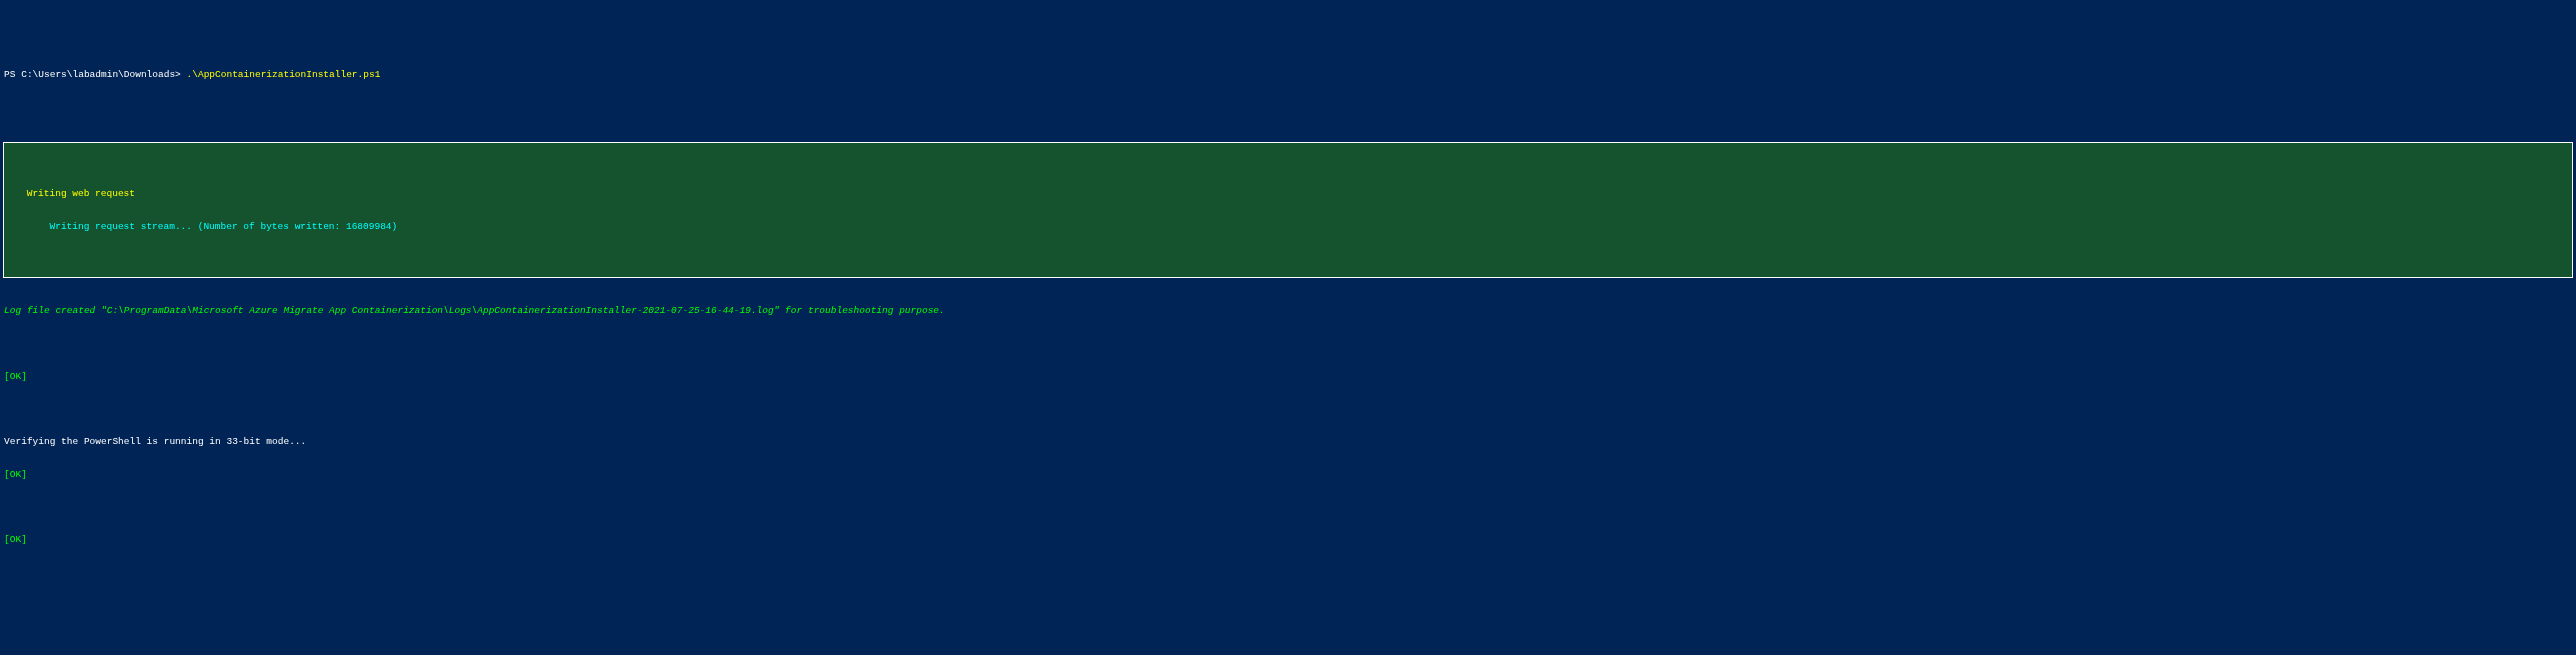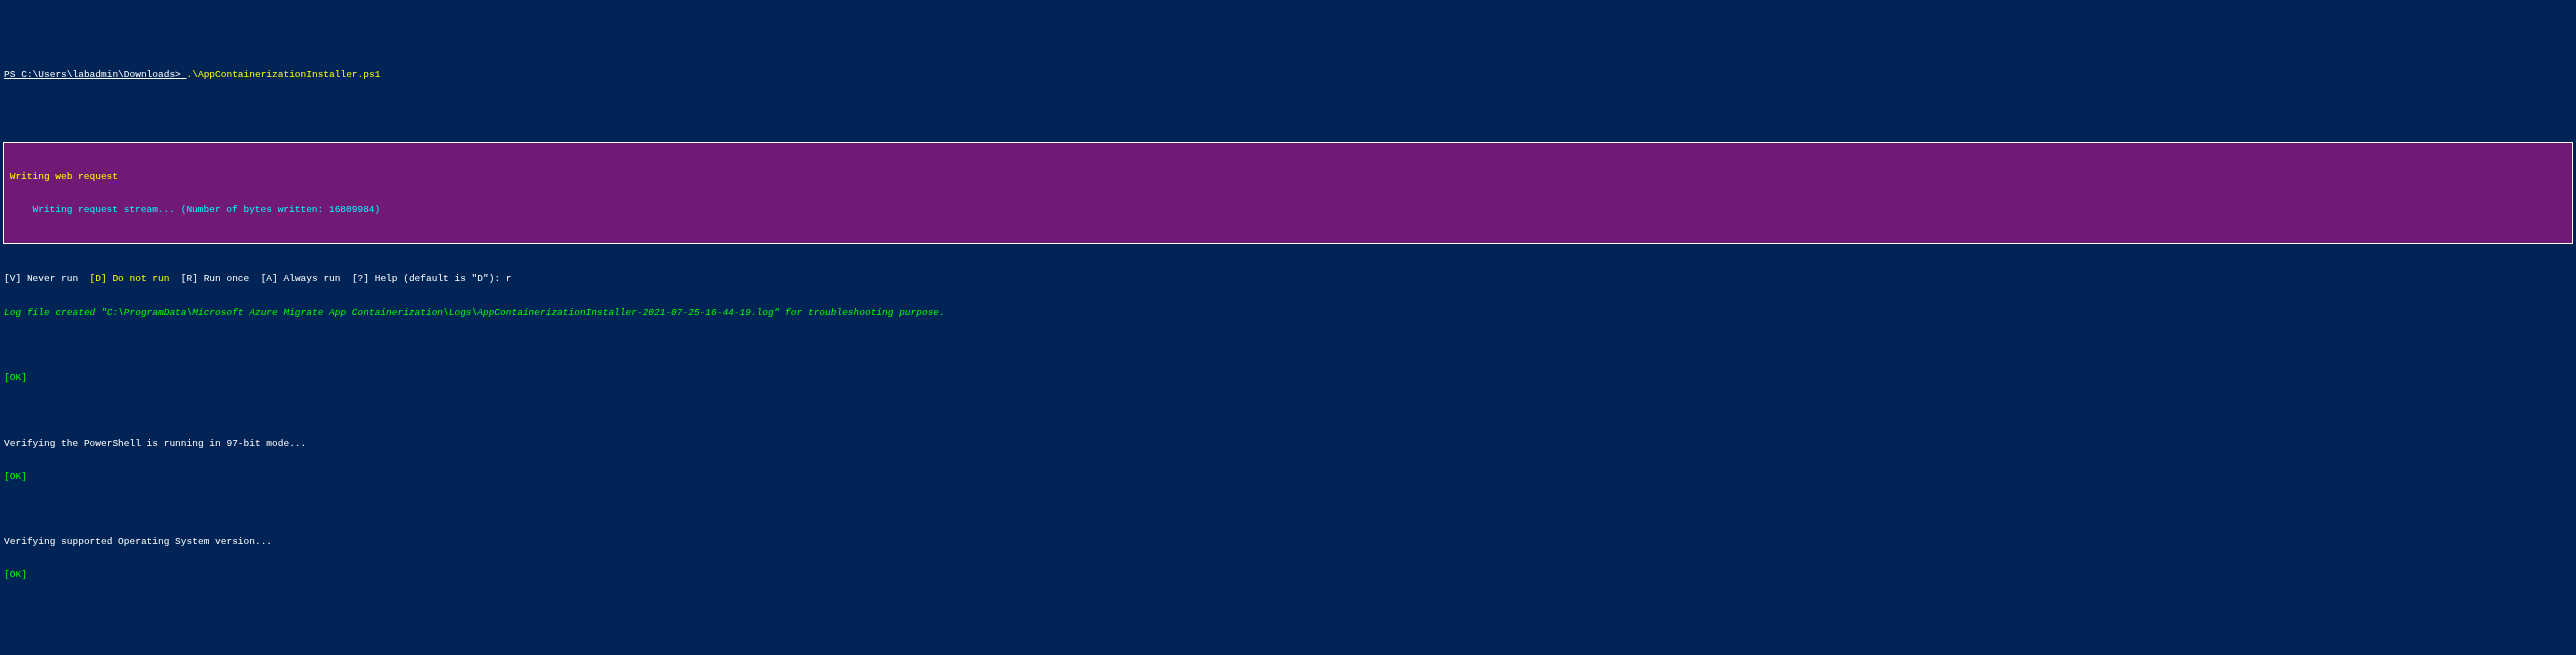--- a/index.html
+++ b/index.html
@@ -18,30 +18,29 @@
       min-height: 655px;
     }
     .terminal {
       padding: 0;
     }
     .prompt-line {
       padding: 2.7px 4.1px;
     }
     .prompt-text {
       color: #ffffff;
-      text-decoration: underline;
     }
     .command-text {
       color: #ffff00;
     }
     .progress-box {
-      background-color: #701a75;
+      background-color: #14532d;
       border: 0.7px solid #ffffff;
       margin: 5.4px 2.7px 5.4px 2.7px;
-      padding: 6px;
+      padding: 23px;
     }
     .progress-title {
       color: #ffff00;
     }
     .progress-detail {
       color: #00ffff;
     }
     .choice-line {
       padding: 1.4px 4.1px;
     }
@@ -71,29 +70,27 @@
 
 
 
 <div class="terminal">
   <div class="prompt-line"><span class="prompt-text">PS C:\Users\labadmin\Downloads&gt; </span><span class="command-text">.\AppContainerizationInstaller.ps1</span></div>
   <div class="blank"></div>
   <div class="progress-box">
     <div class="progress-title">Writing web request</div>
     <div class="progress-detail">    Writing request stream... (Number of bytes written: 16809984)</div>
   </div>
-  <div class="choice-line"><span class="white-text">[V] Never run  </span><span class="yellow-text">[D] </span><span class="yellow-text">Do not run  </span><span class="white-text">[R] Run once  </span><span class="white-text">[A] Always run  </span><span class="white-text">[?] Help (default is "D"): </span><span class="white-text">r</span></div>
   <div class="output-line"><span class="green-text">Log file created "C:\ProgramData\Microsoft Azure Migrate App Containerization\Logs\AppContainerizationInstaller-2021-07-25-16-44-19.log" for troubleshooting purpose.</span></div>
   <div class="blank"></div>
   <div class="output-line"><span class="ok-text">[OK]</span></div>
   <div class="blank"></div>
-  <div class="output-line">Verifying the PowerShell is running in 97-bit mode...</div>
+  <div class="output-line">Verifying the PowerShell is running in 33-bit mode...</div>
   <div class="output-line"><span class="ok-text">[OK]</span></div>
   <div class="blank"></div>
-  <div class="output-line">Verifying supported Operating System version...</div>
   <div class="output-line"><span class="ok-text">[OK]</span></div>
   <div class="blank"></div>
   
   
   
   
   
   
   
   

